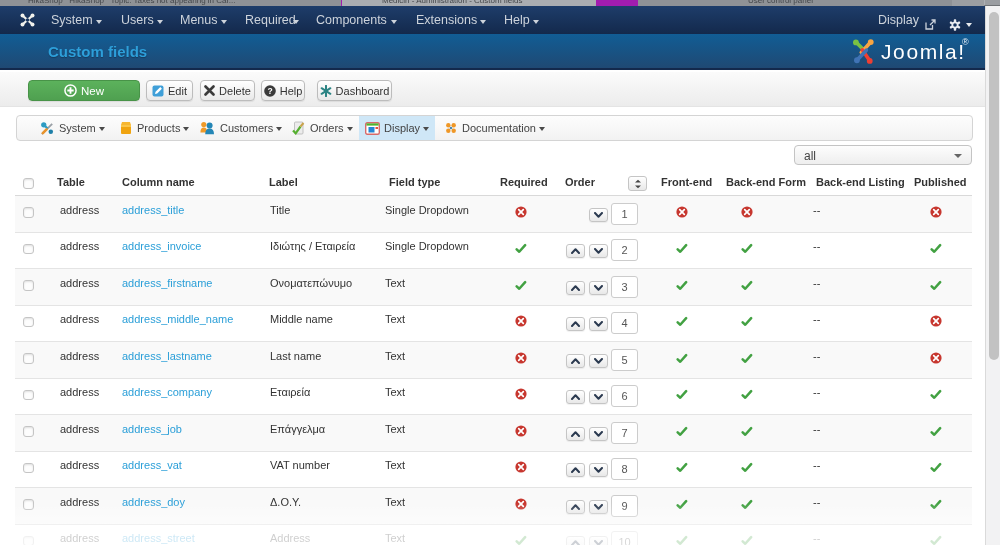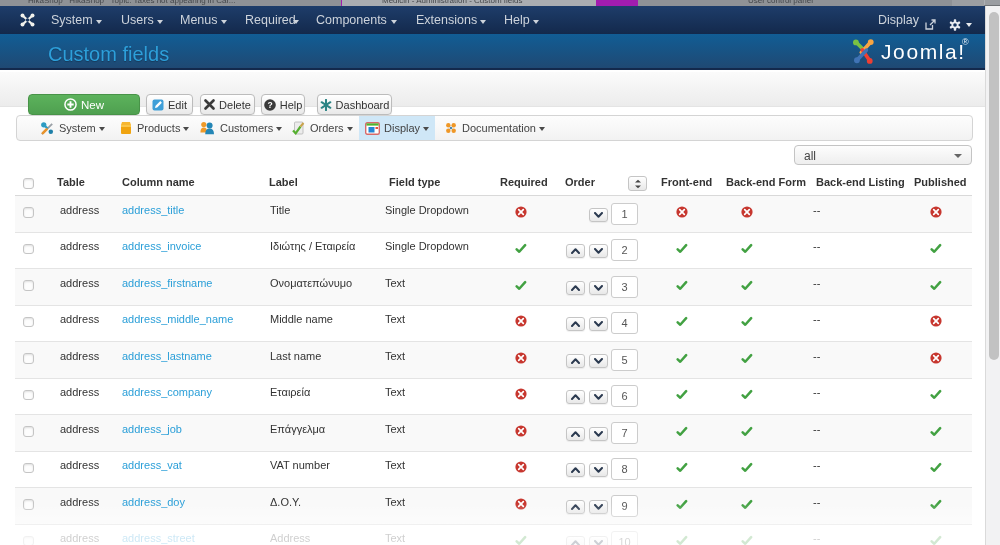--- a/index.html
+++ b/index.html
@@ -16,26 +16,26 @@
 
 #navbar { left:0; top:6px; width:1000px; height:28px;
   background:linear-gradient(#1e3d6a,#13294c); }
 #navbar .mi { position:absolute; top:7px; font-size:12.5px; color:#cdd3db; }
 #navbar .car { position:absolute; top:14px; width:0; height:0;
   border-left:3.8px solid transparent; border-right:3.8px solid transparent; border-top:4px solid #cdd3db; }
 
 
 #bluehead { left:0; top:34px; width:1000px; height:36px;
   background:linear-gradient(#115d95,#1f4973); border-bottom:2px solid #13294c; }
-#bluehead h1 { position:absolute; left:48px; top:9px; font-size:20px; font-weight:normal; color:#2d9fda; text-shadow:0 1px 1px rgba(0,0,0,0.25); }
+#bluehead h1 { position:absolute; left:48px; top:9px; font-size:15px; font-weight:bold; color:#2d9fda; text-shadow:0 1px 1px rgba(0,0,0,0.25); }
 
 
 #toolbar { left:0; top:72px; width:1000px; height:35px;
   background:linear-gradient(#fbfbfb,#ececec); border-bottom:1px solid #e4e4e4; }
-.btn { position:absolute; top:22px; height:21px; border:1px solid #bcbcbc; border-radius:4px;
+.btn { position:absolute; top:8px; height:21px; border:1px solid #bcbcbc; border-radius:4px;
   background:linear-gradient(#fff,#e9e9e9); font-size:11px; color:#333;
   display:flex; align-items:center; justify-content:center; gap:4px;
   box-shadow:0 1px 1px rgba(0,0,0,0.08); }
 .btn-new { left:28px; width:112px; background:linear-gradient(#5cb25c,#4fa050);
   border-color:#489348; color:#fff; font-size:11.5px; }
 
 
 #hikabar { left:16px; top:115px; width:957px; height:26px; background:linear-gradient(#fdfdfd,#f2f2f2);
   border:1px solid #d4d4d4; border-radius:4px; }
 .hmi { position:absolute; top:0; height:24px; display:flex; align-items:center; gap:4px;

